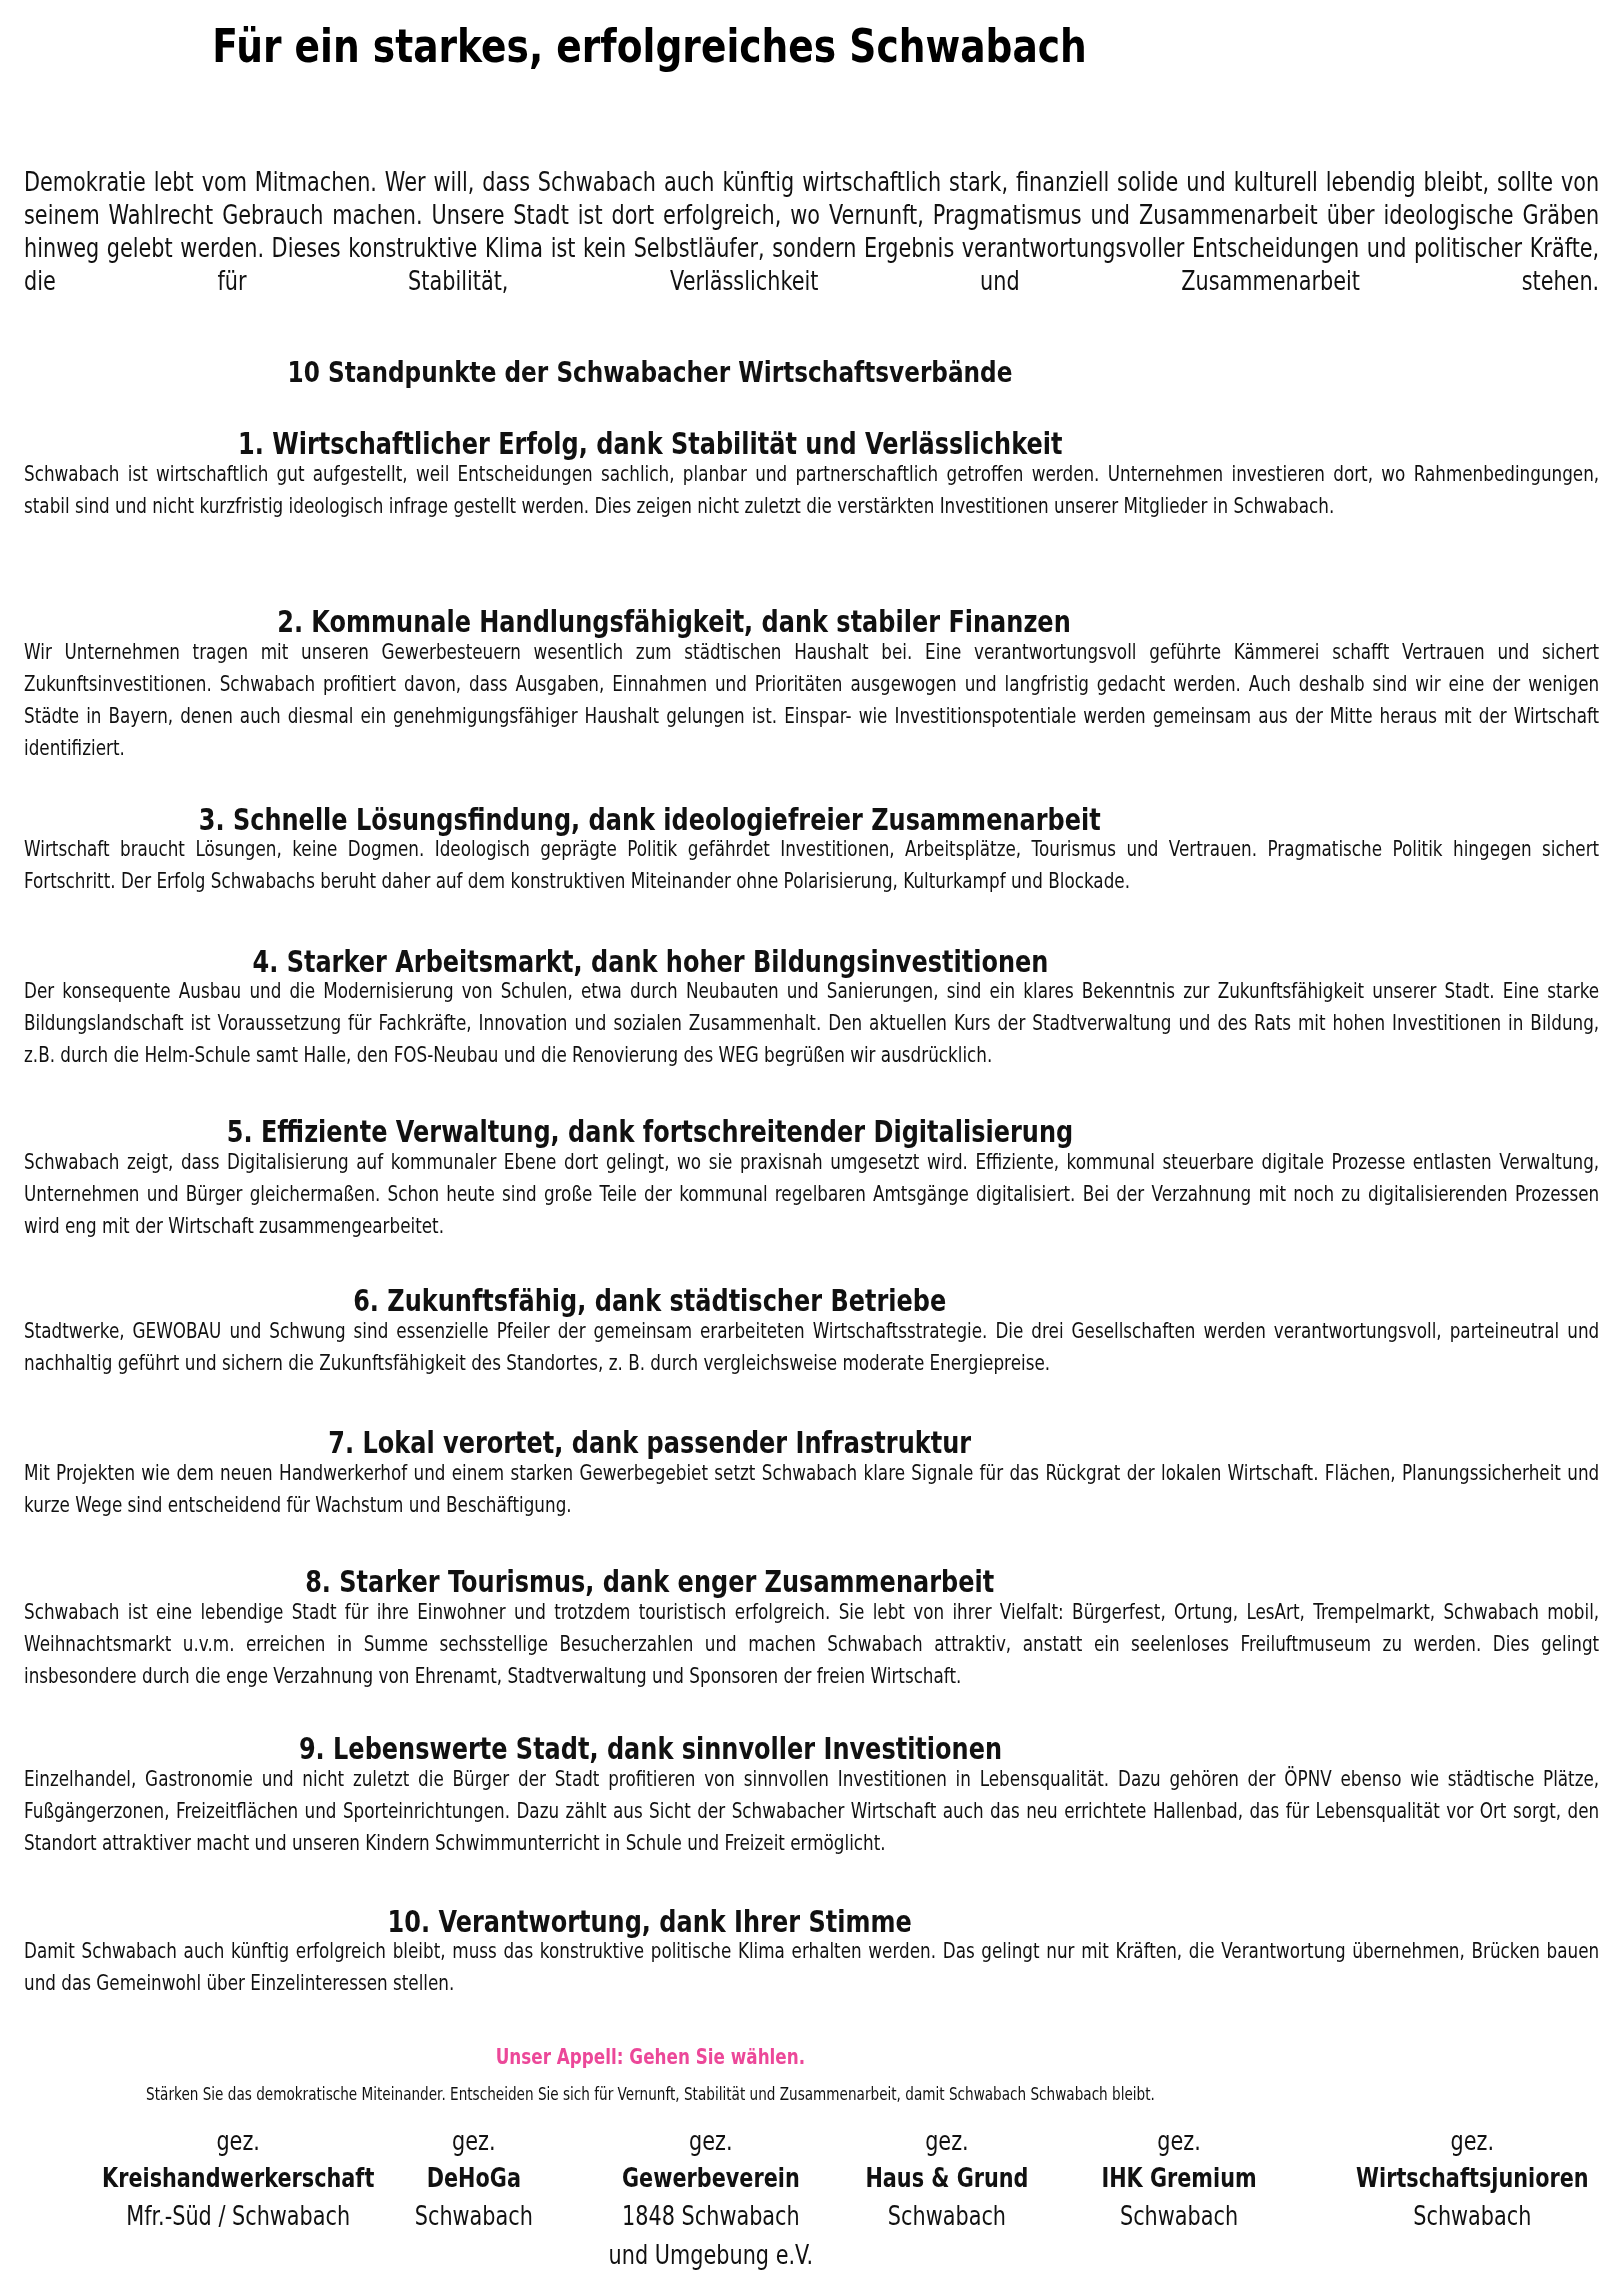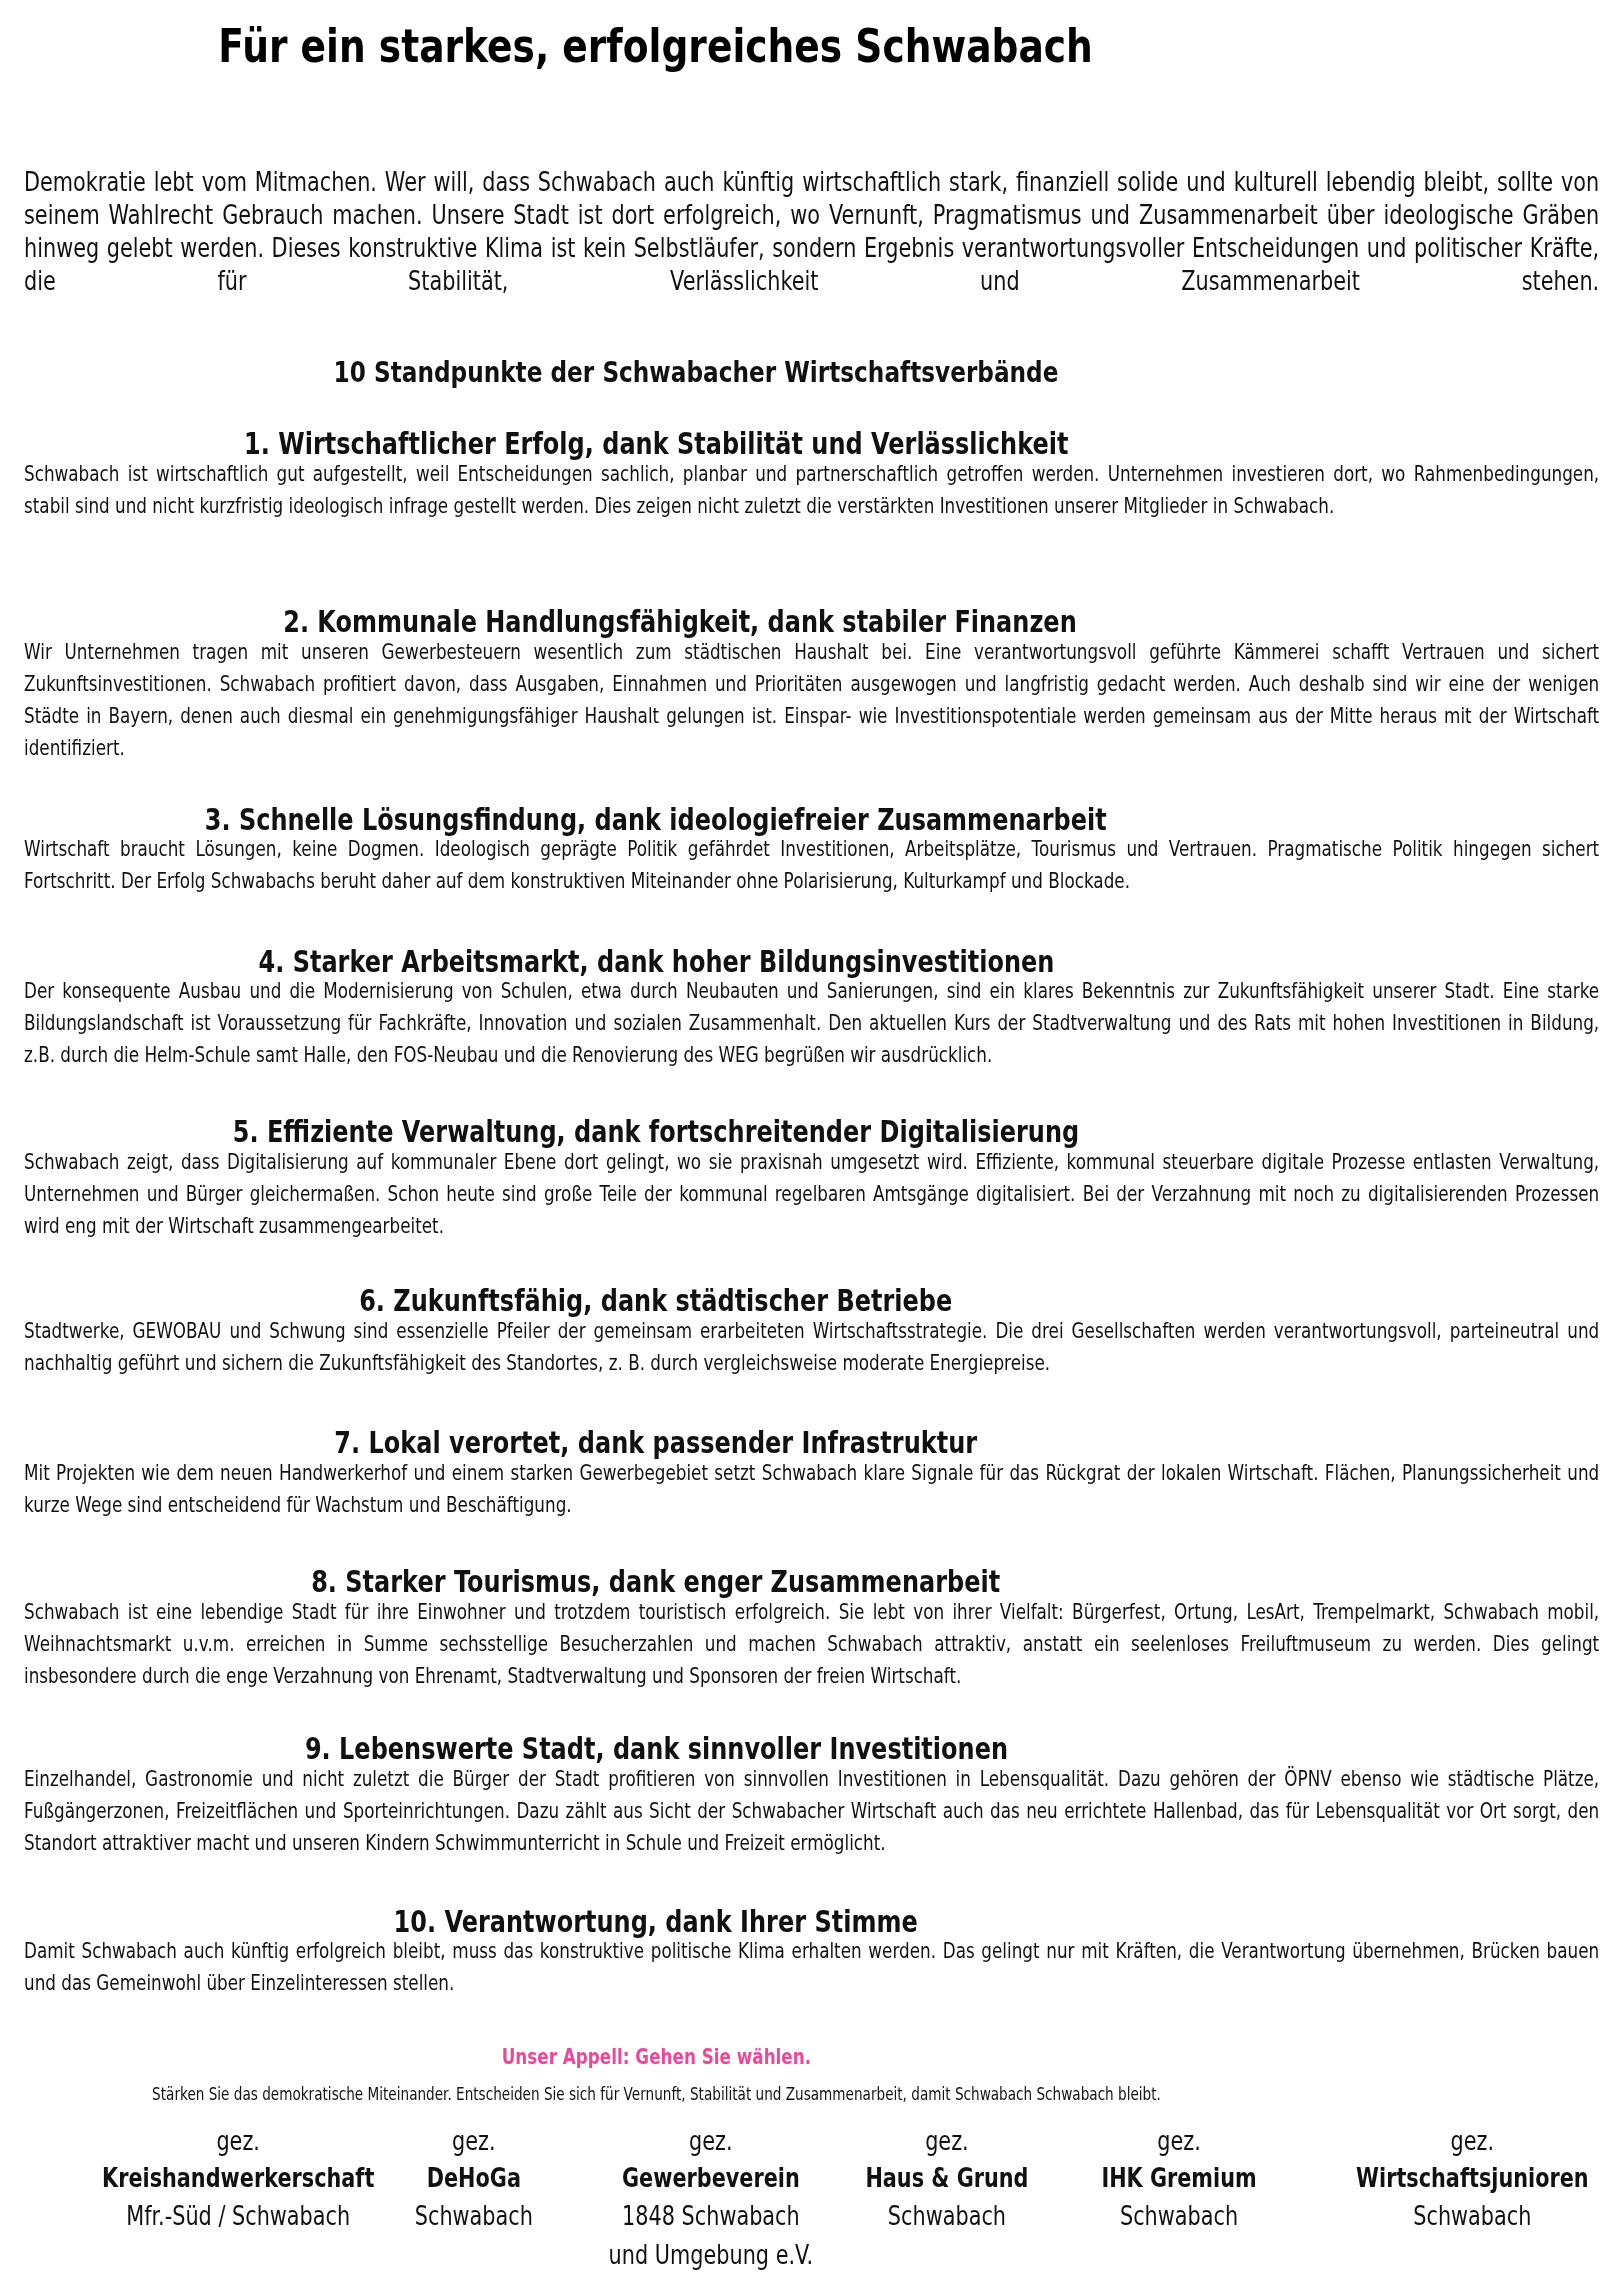--- a/index.html
+++ b/index.html
@@ -1,17 +1,17 @@
 <!DOCTYPE html>
 <html style="font-size:13.5px"><head>
 <meta charset="utf-8">
 <style>
   html, body { margin: 0; padding: 0; background: #ffffff; }
   body { width: 1623px; height: 2295px; position: relative; overflow: hidden; color: #111111; }
-  .abs { position: absolute; left: 6px; width: 1300px; }
+  .abs { position: absolute; left: 0; width: 1300px; }
   .center { text-align: center; }
   .cond { display: inline-block; transform-origin: center top; transform: scaleX(0.80); white-space: nowrap; }
   .title { font-family: "DejaVu Sans", sans-serif; font-weight: bold; font-size: 47px; line-height: 54px; color: #000; }
   .h2 { font-family: "DejaVu Sans", sans-serif; font-weight: bold; font-size: 29px; line-height: 35px; color: #111; }
   .h3 { font-family: "DejaVu Sans", sans-serif; font-weight: bold; font-size: 30px; line-height: 30px; color: #111; }
   .para-wrap { position: absolute; left: 24px; width: 1575px; overflow: visible; }
   .para {
     font-family: "DejaVu Sans", sans-serif;
     text-align: justify; text-align-last: left;
     transform-origin: left top; transform: scaleX(0.80);
@@ -31,21 +31,21 @@
 <body>
 
 <div class="abs center title" style="top:18.6px;">
   <div><span class="cond">Für ein starkes, erfolgreiches Schwabach</span></div>
 </div>
 
 <div class="para-wrap" style="top:166px;">
   <div class="para intro">Demokratie lebt vom Mitmachen. Wer will, dass Schwabach auch künftig wirtschaftlich stark, finanziell solide und kulturell lebendig bleibt, sollte von seinem Wahlrecht Gebrauch machen. Unsere Stadt ist dort erfolgreich, wo Vernunft, Pragmatismus und Zusammenarbeit über ideologische Gräben hinweg gelebt werden. Dieses konstruktive Klima ist kein Selbstläufer, sondern Ergebnis verantwortungsvoller Entscheidungen und politischer Kräfte, die für Stabilität, Verlässlichkeit und Zusammenarbeit stehen.</div>
 </div>
 
-<div class="abs center h2" style="top:355px;padding-left:40px;">
+<div class="abs center h2" style="top:355px;">
   <span class="cond">10 Standpunkte der Schwabacher Wirtschaftsverbände</span>
 </div>
 
 <div class="abs center h3" style="top:429px;">
   <span class="cond">1. Wirtschaftlicher Erfolg, dank Stabilität und Verlässlichkeit</span>
 </div>
 <div class="para-wrap" style="top:458px;">
   <div class="para sec">Schwabach ist wirtschaftlich gut aufgestellt, weil Entscheidungen sachlich, planbar und partnerschaftlich getroffen werden. Unternehmen investieren dort, wo Rahmenbedingungen, stabil sind und nicht kurzfristig ideologisch infrage gestellt werden. Dies zeigen nicht zuletzt die verstärkten Investitionen unserer Mitglieder in Schwabach.</div>
 </div>
 

